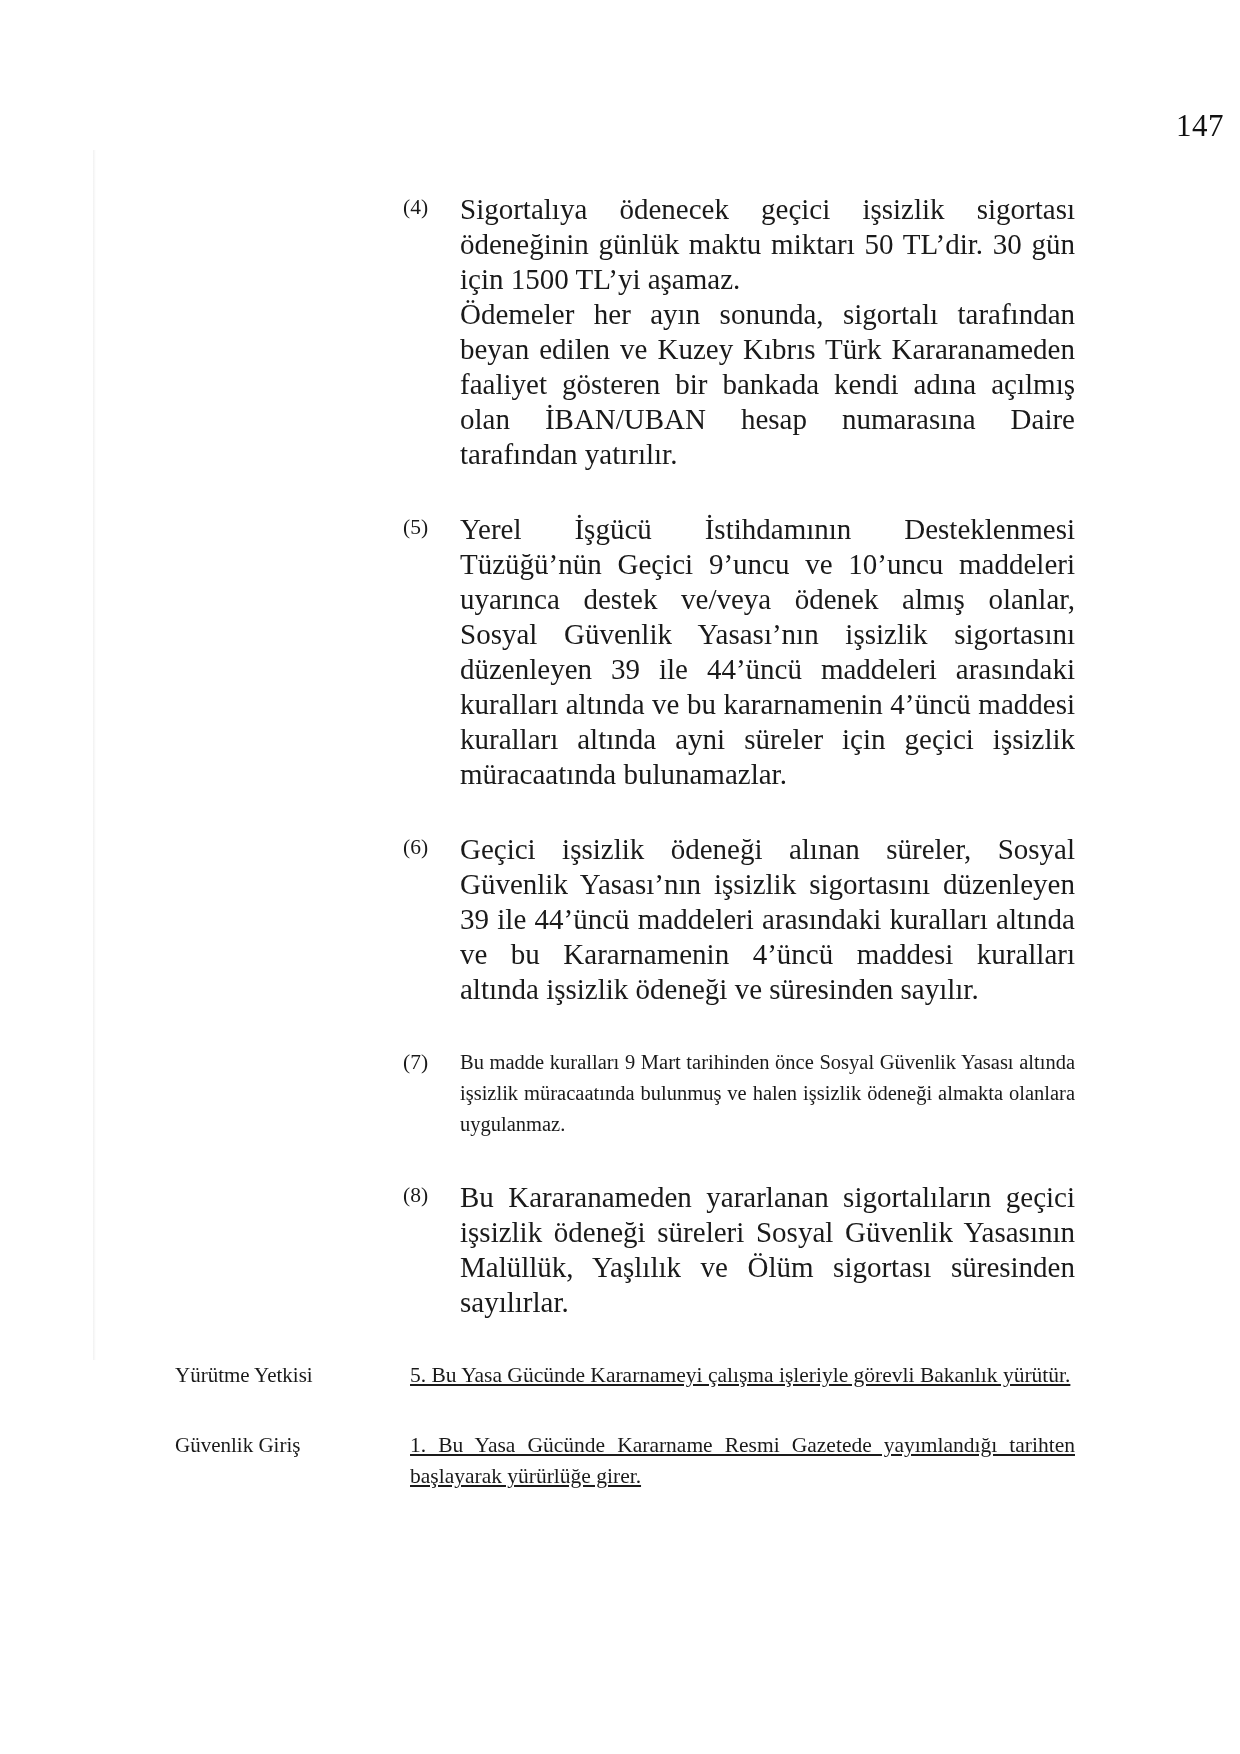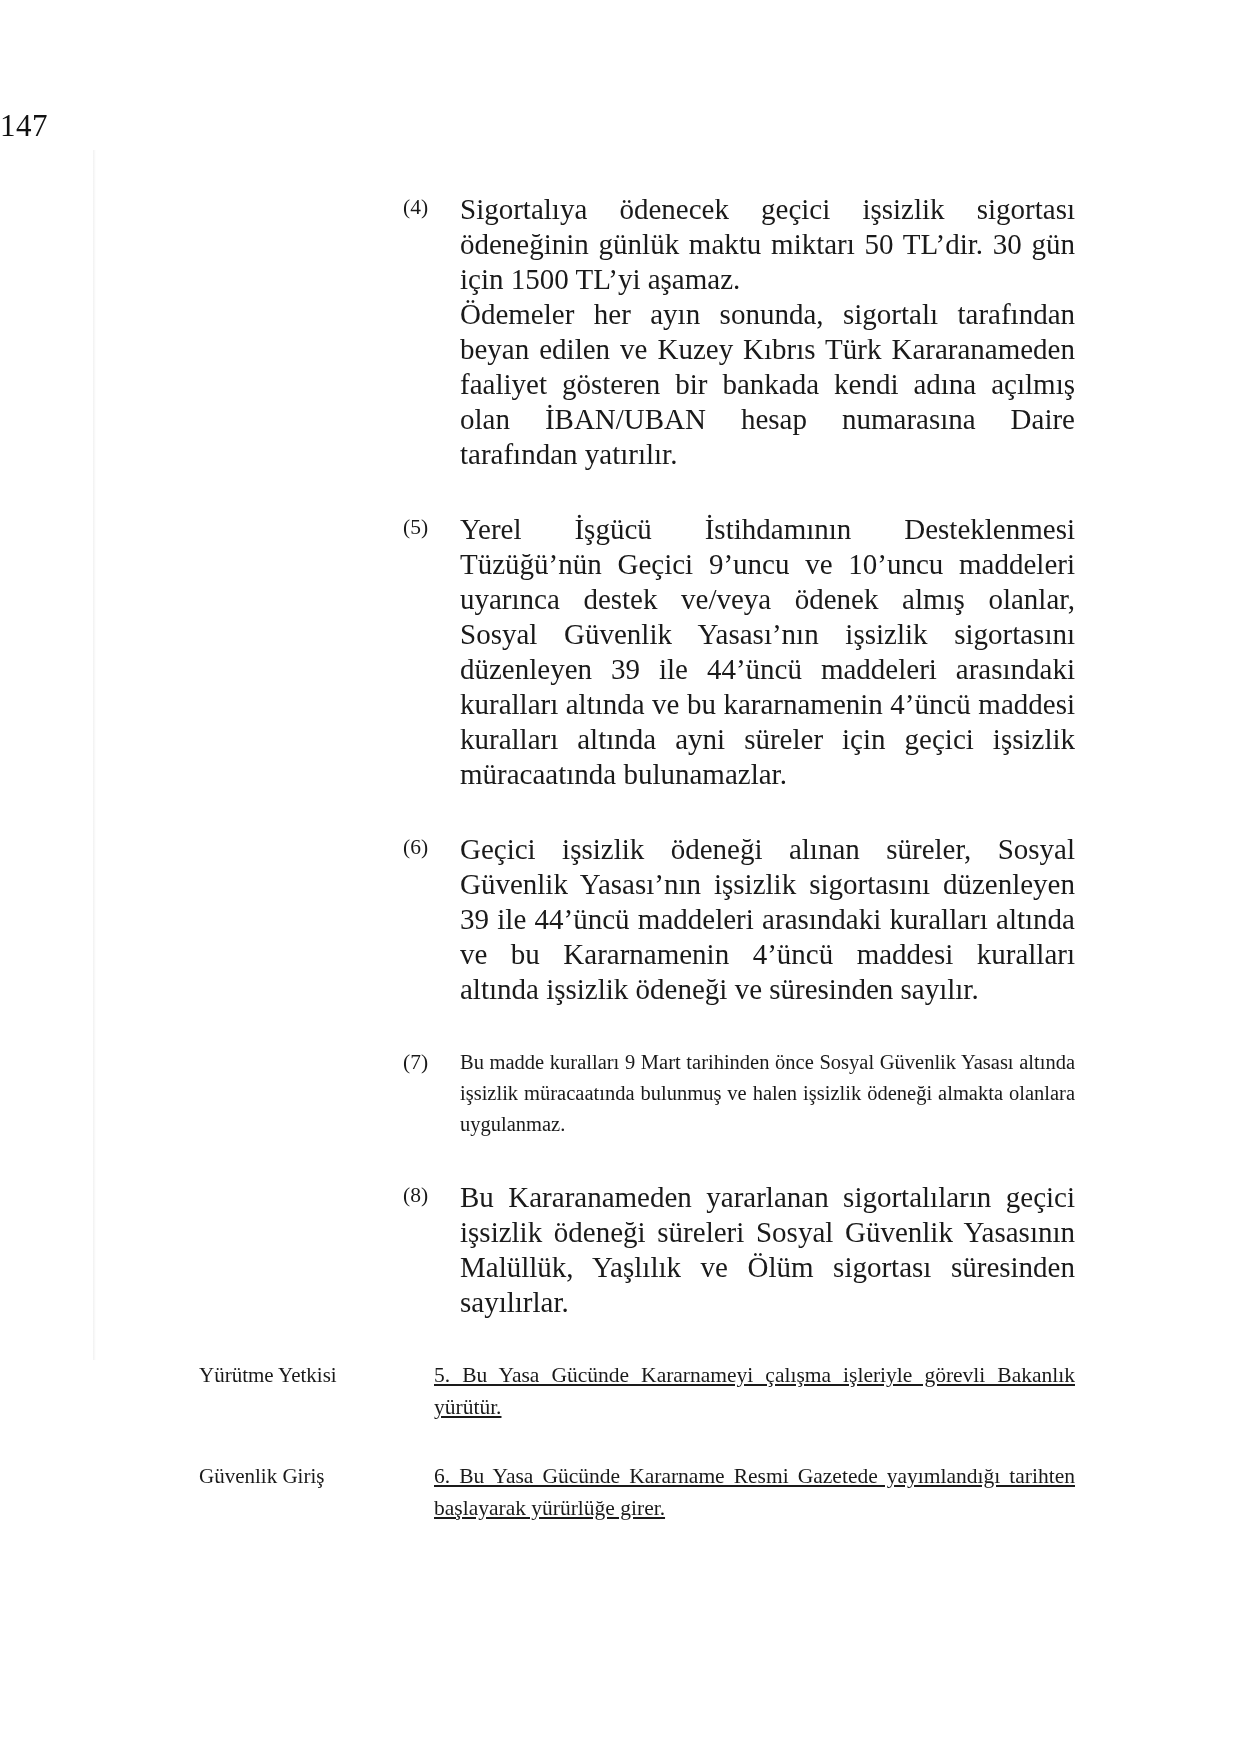--- a/index.html
+++ b/index.html
@@ -31,21 +31,21 @@
   .page {
     position: absolute;
     inset: 0;
   }
 
   .page-number {
     position: absolute;
     top: 108px;
     left: 0;
     width: 1224px;
-    text-align: left;
+    text-align: right;
     font-size: 31px;
     letter-spacing: 0.5px;
     color: #111;
   }
 
   
   .content {
     position: absolute;
     top: 192px;
     left: 0;
@@ -82,21 +82,20 @@
 
   
   .clause.small .clause-body { font-size: 20.5px; line-height: 31px; }
 
   
   .article {
     position: relative;
     margin-bottom: 24px;
     padding-left: 410px;
     padding-right: 165px;
-    margin-left: 24px;
   }
   .article-label {
     position: absolute;
     left: 175px;
     top: 0;
     width: 215px;
     font-size: 21px;
     line-height: 31.5px;
     text-align: left;
     white-space: nowrap;
@@ -173,18 +172,18 @@
       <div class="article-body">
         <p>5. Bu   Yasa Gücünde Kararnameyi çalışma işleriyle görevli Bakanlık yürütür.</p>
       </div>
     </div>
 
     <div class="spacer-lg"></div>
 
     <div class="article">
       <span class="article-label">Güvenlik Giriş</span>
       <div class="article-body">
-        <p>6. Bu Yasa Gücünde Kararname Resmi Gazetede yayımlandığı tarihten başlayarak yürürlüğe girer.</p>
+        <p>1. Bu Yasa Gücünde Kararname Resmi Gazetede yayımlandığı tarihten başlayarak yürürlüğe girer.</p>
       </div>
     </div>
 
   </div>
 </div>
 
 </body></html>

